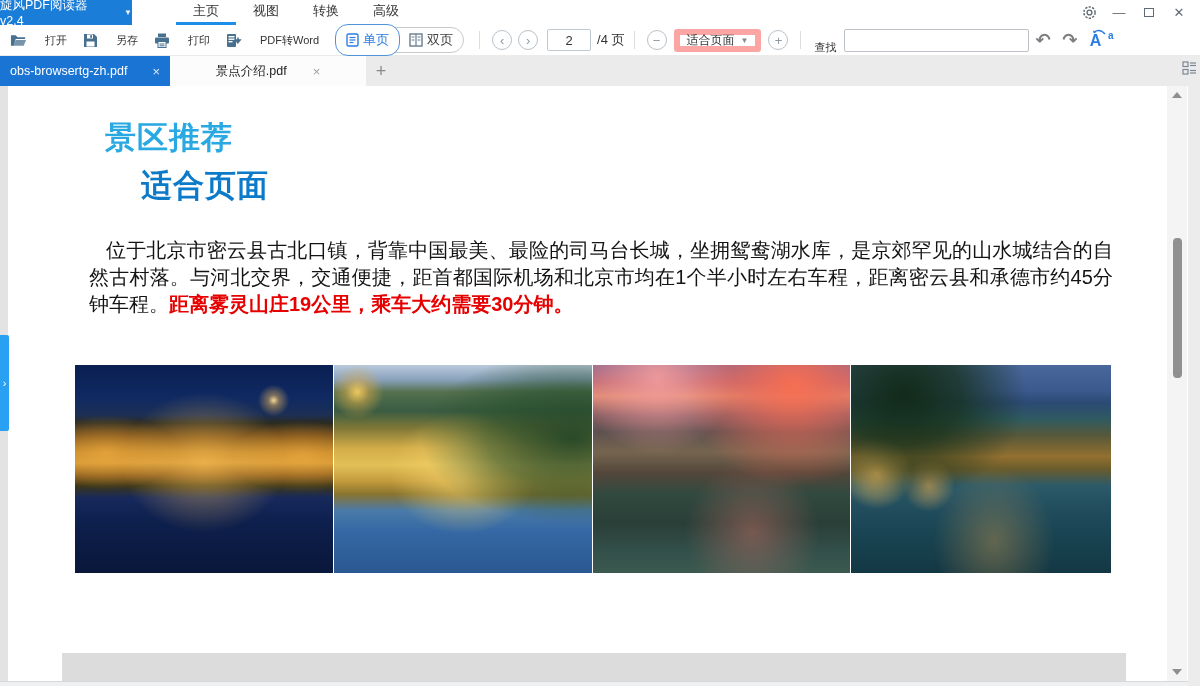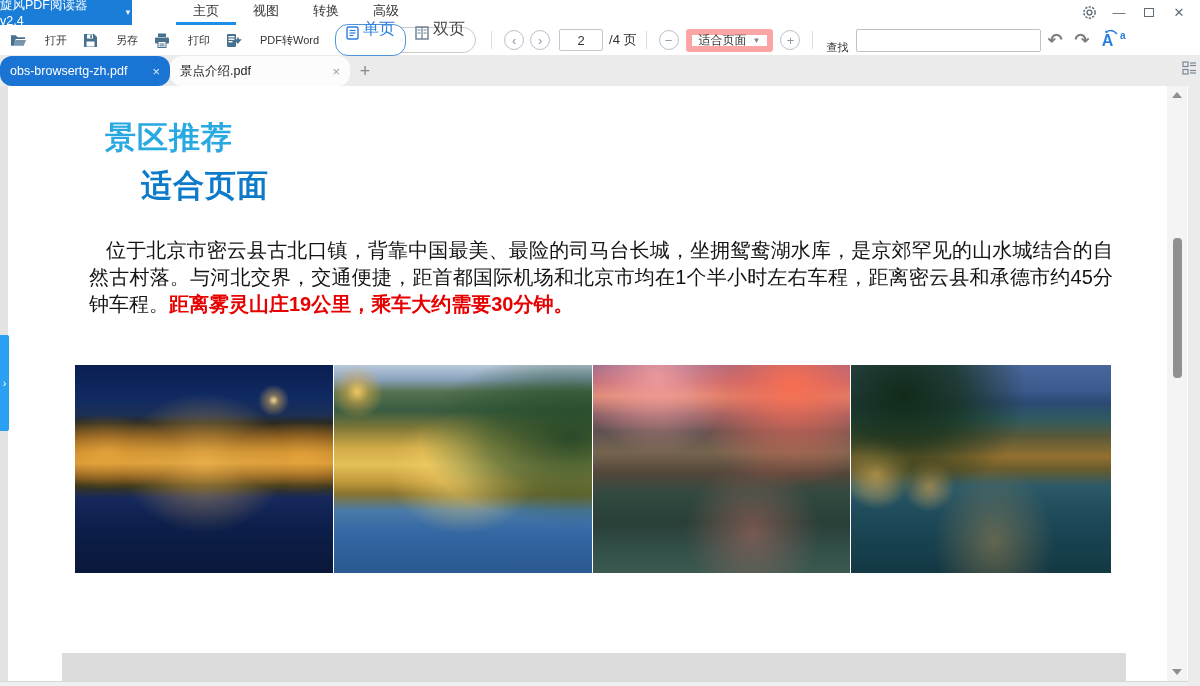--- a/index.html
+++ b/index.html
@@ -17,43 +17,43 @@
   .win-controls { margin-left:auto; display:flex; align-items:center; gap:8px; padding-right:10px; color:#5f6b76; }
   .wc { width:22px; height:20px; display:flex; align-items:center; justify-content:center; font-size:13px; cursor:pointer; }
   .wc .box { width:10px; height:9px; border:1.5px solid #5f6b76; display:block; }
 
   
   .toolbar { position:absolute; top:25px; left:0; width:1200px; height:31px; background:#fff; border-bottom:1px solid #ebebeb; display:flex; align-items:center; padding:0 10px; }
   .tb-btn { display:flex; align-items:center; gap:18px; font-size:11px; color:#333; margin-right:16px; cursor:pointer; white-space:nowrap; }
   .tb-ic { color:#48708f; display:flex; }
   .sep { width:1px; height:18px; background:#ddd; margin:0 9px; }
   .pill { display:flex; align-items:center; height:26px; border:1px solid #c9c9c9; border-radius:13px; overflow:visible; margin-right:6px; }
-  .pill-seg { display:flex; align-items:flex-end; gap:4px; font-size:16px; color:#444; padding:15px 10px; height:26px; cursor:pointer; }
+  .pill-seg { display:flex; align-items:center; gap:4px; font-size:13px; color:#444; padding:15px 10px; height:26px; cursor:pointer; }
   .pill-seg .tb-ic { color:#6a7e90; }
   .pill-seg.active { border:1px solid #4f94d8; border-radius:13px; margin:-1px; height:26px; color:#2b7de0; background:#fff; }
   .pill-seg.active .tb-ic { color:#2b7de0; }
   .circle-btn { width:20px; height:20px; border:1px solid #b9c2ca; border-radius:50%; display:flex; align-items:center; justify-content:center; color:#8b98a3; font-size:13px; margin:0 3px; cursor:pointer; line-height:1; }
   .page-input { width:44px; height:22px; border:1px solid #c0c8d0; border-radius:2px; text-align:center; font-size:13px; color:#333; margin:0 6px; font-family:inherit; }
   .page-total { font-size:13px; color:#333; white-space:nowrap; }
   .zoom-select { height:23px; border:6px solid #fca5a5; border-radius:3px; display:flex; align-items:center; gap:6px; font-size:12px; color:#333; padding:0 7px; margin:0 4px; cursor:pointer; white-space:nowrap; }
   .zoom-select .dd { font-size:8px; color:#888; }
   .find-label { font-size:11px; color:#333; margin:15px 8px 0 4px;text-align:center; }
   .search-input { width:185px; height:23px; border:1px solid #bcc2c8; border-radius:2px; font-size:13px; padding:0 6px; font-family:inherit; }
   .hist { font-size:18px; font-weight:bold; color:#7d7d7d; margin:0 6px; cursor:pointer; line-height:1; }
   .aa { position:relative; width:24px; height:20px; margin-left:6px; cursor:pointer; color:#2b7de0; }
   .aa .A { position:absolute; left:0; bottom:0; font-size:16px; font-weight:bold; }
   .aa .a { position:absolute; right:0; top:0; font-size:10px; font-weight:bold; }
   .aa svg { position:absolute; left:2px; top:-1px; }
 
   
   .doctabs { position:absolute; top:56px; left:0; width:1200px; height:30px; background:#ebebeb; display:flex; align-items:stretch; }
-  .dtab { display:flex; align-items:center; justify-content:space-between; padding:8px 10px; font-size:12.5px; cursor:pointer;border-radius:12px; }
+  .dtab { display:flex; align-items:center; justify-content:space-between; padding:8px 10px; font-size:12.5px; cursor:pointer; }
   .dtab1 { width:170px; background:#1a74d4; color:#fff; }
   .dtab1 .x { color:rgba(255,255,255,.85); }
-  .dtab2 { width:180px; background:#fcfcfc; color:#222; justify-content:space-between; gap:26px; }
+  .dtab2 { width:196px; background:#fcfcfc; color:#222; justify-content:center; gap:26px; }
   .dtab2 .x { color:#9aa0a6; }
   .x { font-size:13px; line-height:1; cursor:pointer; }
   .newtab { width:30px; display:flex; align-items:center; justify-content:center; font-size:18px; color:#8a8a8a; cursor:pointer; }
 
   
   .content { position:absolute; top:86px; left:0; width:1200px; height:600px; background:#fff; }
   .left-strip { position:absolute; left:0; top:0; width:8px; height:600px; background:#e3e3e3; }
   .expander { position:absolute; left:0; top:249px; width:9px; height:96px; background:#29a0f2; border-radius:0 2px 2px 0; color:#fff; display:flex; align-items:center; justify-content:center; font-size:11px; cursor:pointer; }
   .right-col { position:absolute; left:1188px; top:-30px; width:12px; height:630px; background:#ececec; }
   .pane-ic { position:absolute; left:1182px; top:-26px; color:#7b8794; cursor:pointer; z-index:3; }

